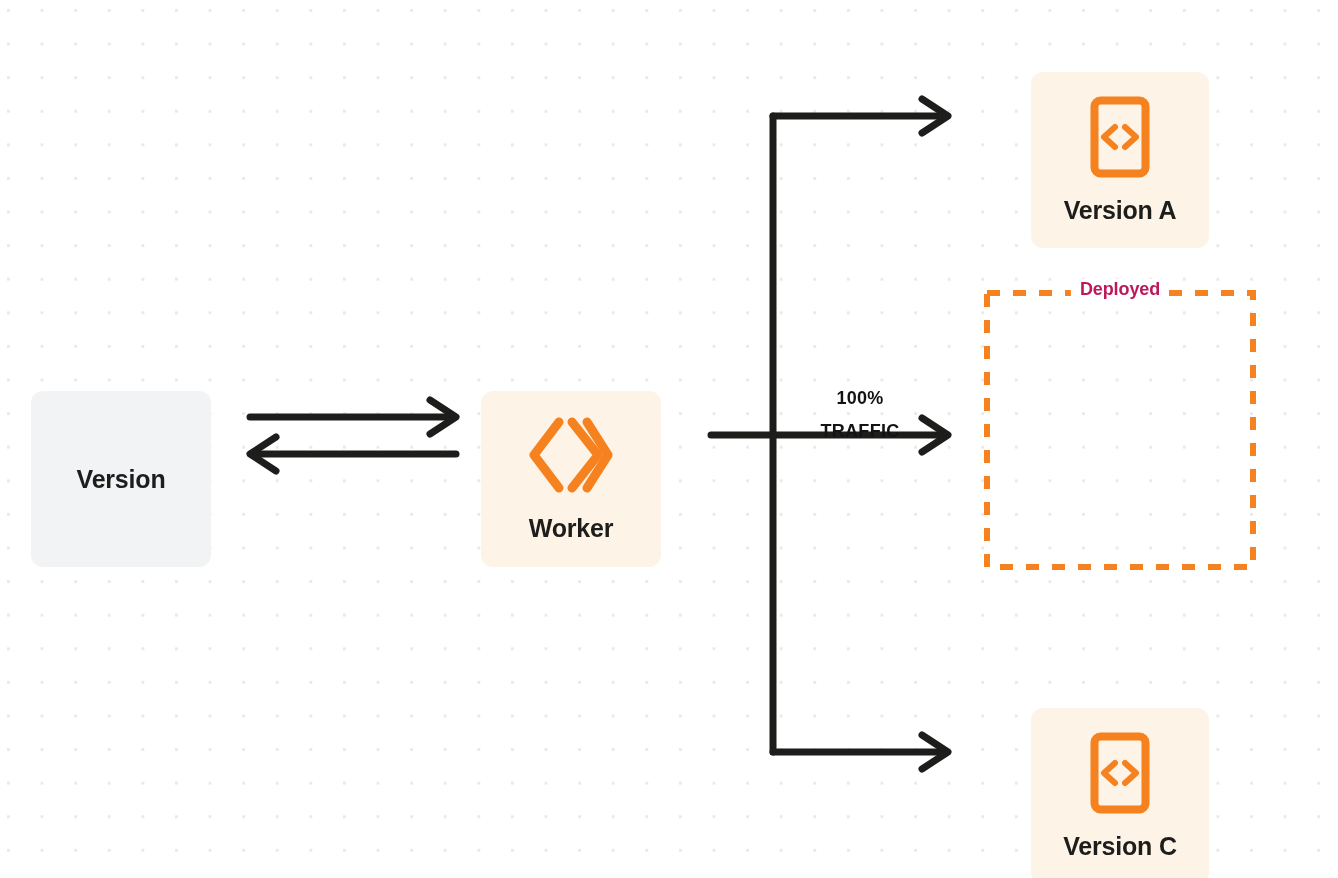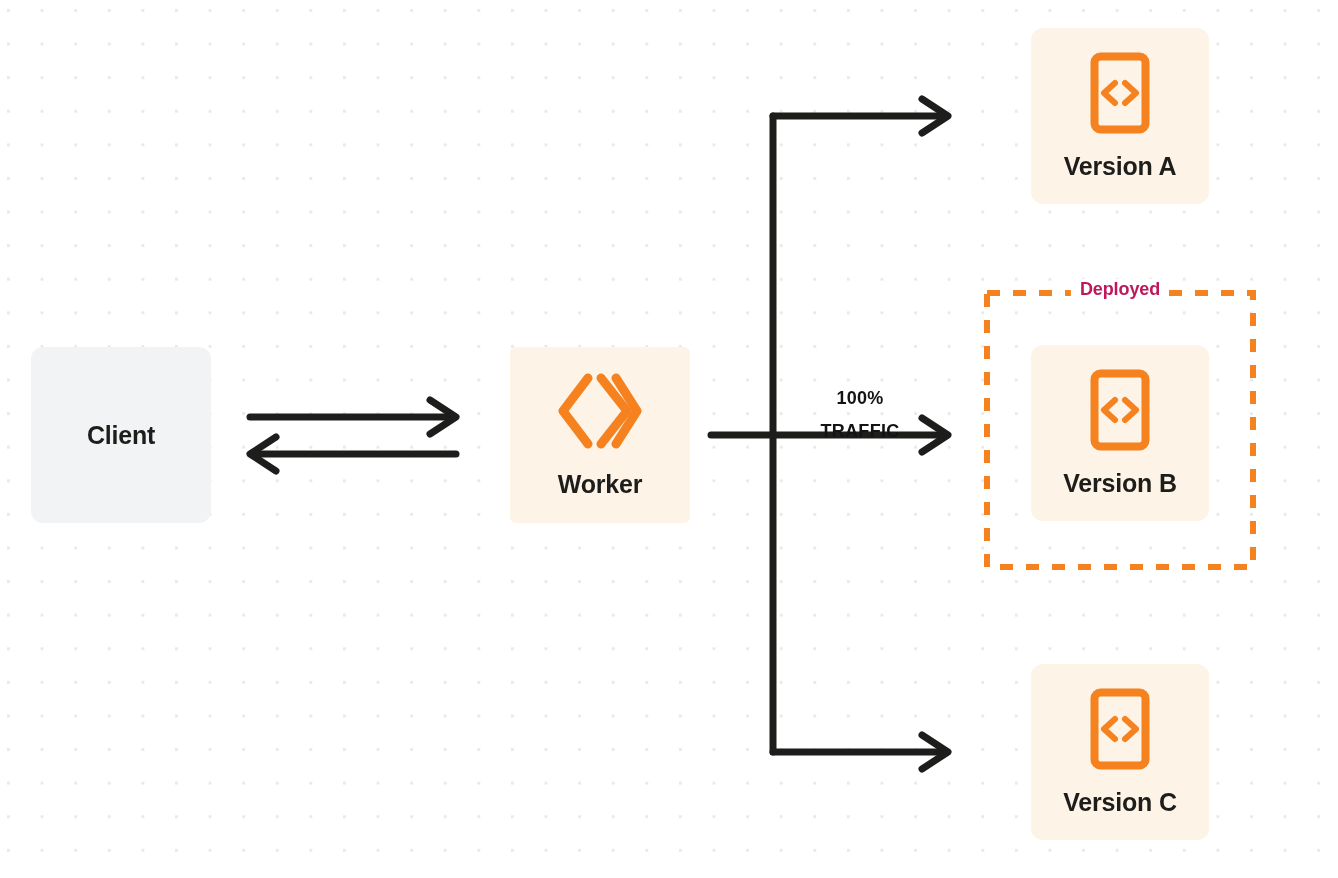--- a/index.html
+++ b/index.html
@@ -28,20 +28,21 @@
 
   
   .node {
     position: absolute;
     box-sizing: border-box;
     border-radius: 12px;
     display: flex;
     flex-direction: column;
     align-items: center;
     justify-content: center;
+    margin-top: 44px;
   }
   .node-label {
     font-weight: bold;
     color: #1d1d1b;
     letter-spacing: -0.2px;
     white-space: nowrap;
   }
 
   
   #client-node {
@@ -50,26 +51,25 @@
     width: 180px;
     height: 176px;
     background-color: #f2f3f4;
   }
   #client-node .node-label {
     font-size: 25px;
   }
 
   
   #worker-node {
-    left: 510px;
+    left: 481px;
     top: 347px;
     width: 180px;
     height: 176px;
     background-color: #fdf3e7;
-    border-radius: 6px;
   }
   #worker-node .node-label {
     font-size: 25px;
     margin-top: 20px;
   }
 
   
   .version-node {
     width: 178px;
     height: 176px;
@@ -184,21 +184,21 @@
       </g>
     </g>
   </svg>
 
   <div id="traffic-label">
     <span class="traffic-line">100%</span>
     <span class="traffic-line">TRAFFIC</span>
   </div>
 
   <div class="node" id="client-node">
-    <span class="node-label">Client</span>
+    <span class="node-label">Version</span>
   </div>
 
   <div class="node" id="worker-node">
     <span>
       <svg class="icon-worker" width="86" height="78" viewBox="0 0 86 78" aria-hidden="true">
         <g fill="none" stroke="#f6821f" stroke-width="9" stroke-linecap="round" stroke-linejoin="round">
           <polyline points="31,6 6,39 31,72"></polyline>
           <polyline points="44,6 70,39 44,72"></polyline>
           <polyline points="59,6 80,39 59,72"></polyline>
         </g>
@@ -220,32 +220,20 @@
         <rect x="4.5" y="4.5" width="51" height="73" rx="6" fill="none" stroke="#f6821f" stroke-width="8"></rect>
         <g fill="none" stroke="#f6821f" stroke-width="6" stroke-linecap="round" stroke-linejoin="round">
           <polyline points="25,31 14,41 25,51"></polyline>
           <polyline points="35,31 46,41 35,51"></polyline>
         </g>
       </svg>
     </span>
     <span class="node-label">Version A</span>
   </div>
 
-  <div class="node version-node" id="version-b-node">
-    <span>
-      <svg class="icon-code" width="60" height="82" viewBox="0 0 60 82" aria-hidden="true">
-        <rect x="4.5" y="4.5" width="51" height="73" rx="6" fill="none" stroke="#f6821f" stroke-width="8"></rect>
-        <g fill="none" stroke="#f6821f" stroke-width="6" stroke-linecap="round" stroke-linejoin="round">
-          <polyline points="25,31 14,41 25,51"></polyline>
-          <polyline points="35,31 46,41 35,51"></polyline>
-        </g>
-      </svg>
-    </span>
-    <span class="node-label">Version B</span>
-  </div>
 
   <div class="node version-node" id="version-c-node">
     <span>
       <svg class="icon-code" width="60" height="82" viewBox="0 0 60 82" aria-hidden="true">
         <rect x="4.5" y="4.5" width="51" height="73" rx="6" fill="none" stroke="#f6821f" stroke-width="8"></rect>
         <g fill="none" stroke="#f6821f" stroke-width="6" stroke-linecap="round" stroke-linejoin="round">
           <polyline points="25,31 14,41 25,51"></polyline>
           <polyline points="35,31 46,41 35,51"></polyline>
         </g>
       </svg>

